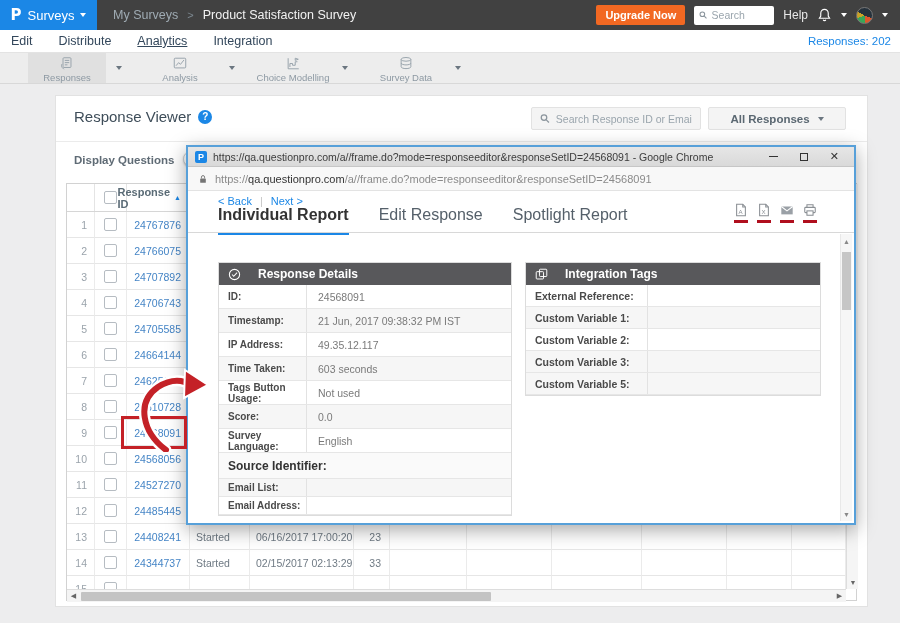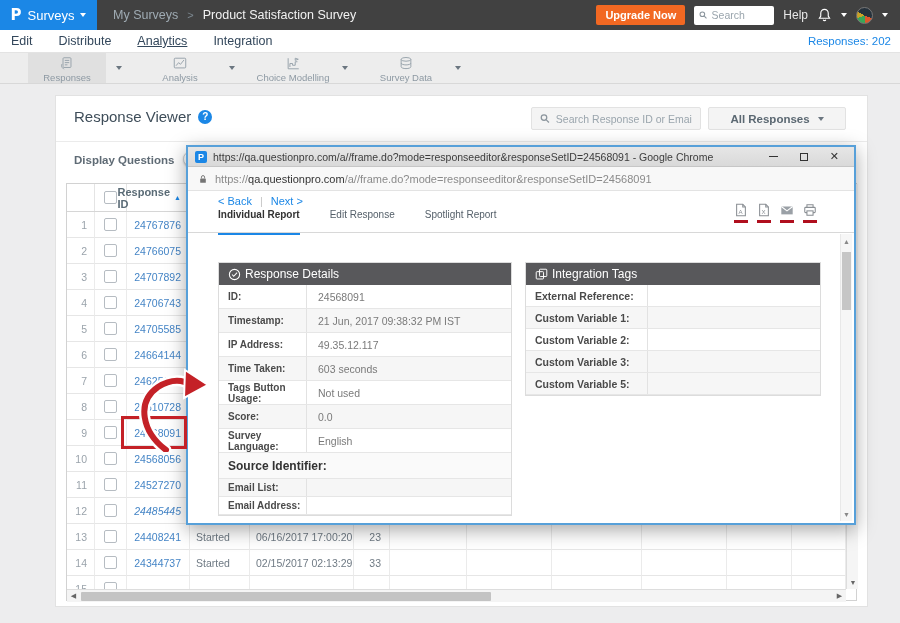--- a/index.html
+++ b/index.html
@@ -89,32 +89,32 @@
   .win-max{width:8px;height:8px;border:1px solid #333;cursor:pointer}
   .win-close{font-size:11px;color:#333;line-height:1;cursor:pointer}
   .purl{height:24px;background:#f8f8f8;border-bottom:1px solid #e3e3e3;display:flex;align-items:center;gap:7px;padding:0 10px}
   .url-text{font-size:11px;color:#8a8a8a;white-space:nowrap;overflow:hidden}
   .url-domain{color:#333;font-weight:normal}
   .pcontent{position:relative;height:332px;background:#fff}
   .backnext{position:absolute;left:30px;top:4px;font-size:11px;display:flex;gap:8px;align-items:center}
   .bn-link{color:#1b87e6;cursor:pointer}
   .bn-sep{color:#c5c5c5}
   .ptabs{position:absolute;left:30px;top:12px;display:flex;gap:30px}
-  .ptab{font-size:10px;color:#55606a;padding:4px 0 9px;line-height:16px;cursor:pointer;border-bottom:3px solid transparent}
+  .ptab{font-size:16px;color:#55606a;padding:4px 0 9px;line-height:16px;cursor:pointer;border-bottom:3px solid transparent}
   .ptab.active{color:#333;font-weight:bold;border-bottom-color:#1b87e6}
   .tab-divider{position:absolute;left:0;top:41px;width:100%;border-top:1px solid #d8d8d8}
   .exports{position:absolute;left:546px;top:12px;display:flex;gap:9px}
   .exp{display:flex;flex-direction:column;align-items:center;cursor:pointer}
   .exp svg{width:14px;height:14px}
   .exp .redline{width:14px;height:3px;background:#b00f1e;margin-top:3px}
 
   .panel{position:absolute;top:71px;border:1px solid #dcdcdc}
   .panel-rd{left:30px;width:294px}
   .panel-it{left:337px;width:296px}
-  .phead{height:22px;background:#58585b;color:#fff;font-size:12px;font-weight:normal;display:flex;align-items:center;gap:4px;padding:0 9px}
+  .phead{height:22px;background:#58585b;color:#fff;font-size:12px;font-weight:bold;display:flex;align-items:center;gap:17px;padding:0 9px}
   .drow{display:flex;height:24px;border-bottom:1px solid #e6e6e6;background:#fff}
   .drow.alt{background:#f6f6f6}
   .drow.sm{height:18px}
   .dlabel{width:88px;border-right:1px solid #e2e2e2;font-size:10px;font-weight:bold;color:#4a4a4a;display:flex;align-items:center;padding-left:9px}
   .panel-it .dlabel{width:122px;font-size:10.5px}
   .panel-it .drow{height:22px}
   .dvalue{flex:1;font-size:10.5px;color:#7a7a7a;display:flex;align-items:center;padding-left:11px}
   .si-row{height:26px;border-bottom:1px solid #e6e6e6;background:#fafafa;display:flex;align-items:center;padding-left:9px;font-size:12px;font-weight:bold;color:#333}
   .pscroll{position:absolute;right:2px;top:43px;bottom:2px;width:12px;background:#f6f6f6;border-left:1px solid #e8e8e8}
   .pscroll .up{position:absolute;top:1px;left:0;width:11px;height:12px;display:flex;align-items:center;justify-content:center;color:#888;font-size:7px;cursor:pointer}
@@ -440,21 +440,21 @@
             <div class="cell " style="width: 90px;"></div>
             <div class="cell " style="width: 85px;"></div>
             <div class="cell " style="width: 65px;"></div>
             <div class="cell " style="width: 54px;"></div>
           </div>
           <div class="trow">
             <div class="cell c-num al-r" style="width: 28px;">12</div>
             <div class="cell c-cb" style="width: 32px;">
               <span class="cb"></span>
             </div>
-            <div class="cell c-id al-r" style="width: 63px; font-style: italic;">24485445</div>
+            <div class="cell c-id al-r" style="width: 63px;">24485445</div>
             <div class="cell c-dim" style="width: 60px;"></div>
             <div class="cell c-dim" style="width: 104px;"></div>
             <div class="cell c-dim al-r" style="width: 36px;"></div>
             <div class="cell " style="width: 77px;"></div>
             <div class="cell " style="width: 85px;"></div>
             <div class="cell " style="width: 90px;"></div>
             <div class="cell " style="width: 85px;"></div>
             <div class="cell " style="width: 65px;"></div>
             <div class="cell " style="width: 54px;"></div>
           </div>

